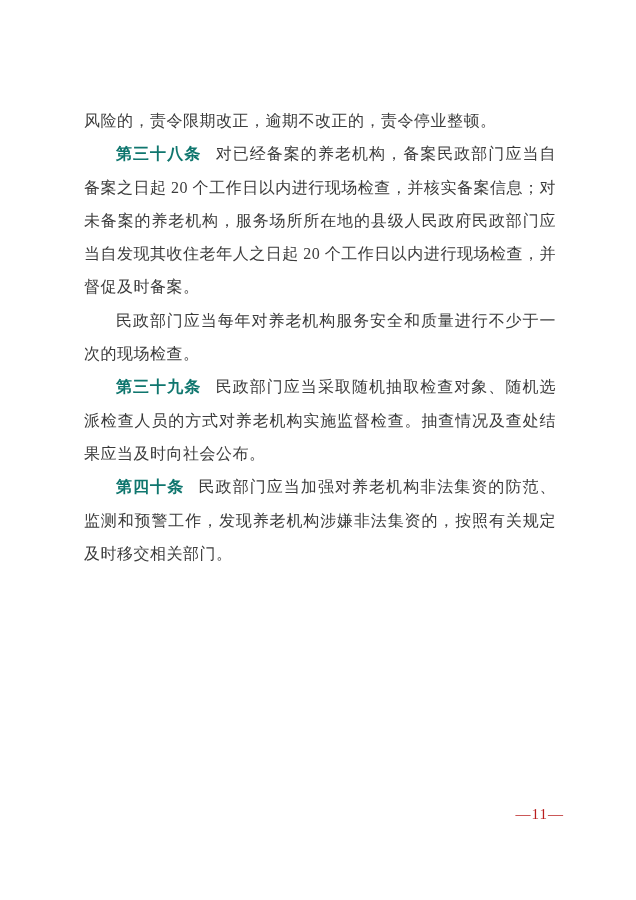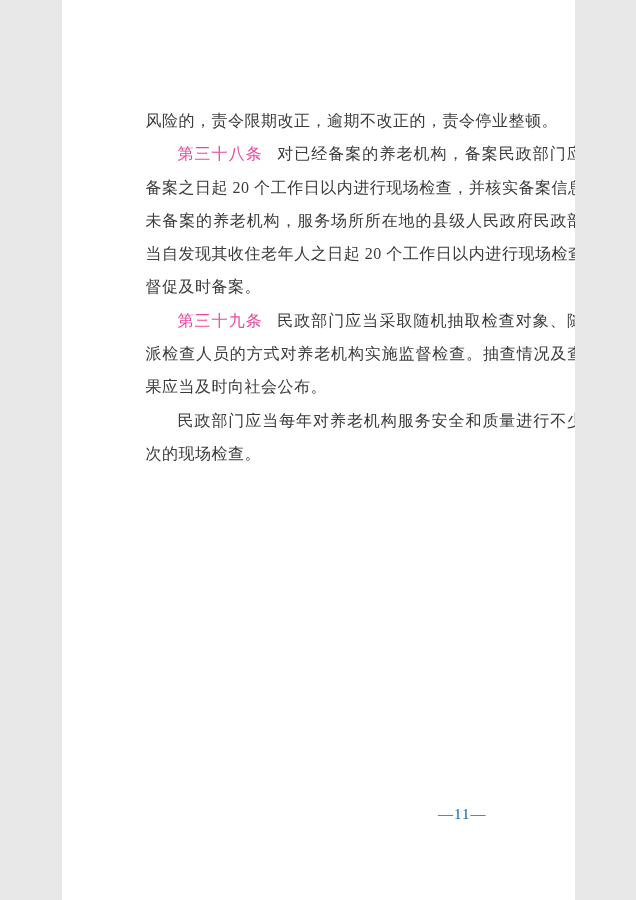--- a/index.html
+++ b/index.html
@@ -2,21 +2,21 @@
 <html lang="zh"><head>
 <meta charset="utf-8">
 <style>
   html, body {
     margin: 0;
     padding: 0;
     background: #e8e8e8;
   }
   .page {
     position: relative;
-    width: 513px;
+    width: 636px;
     height: 900px;
     margin: 0 auto;
     background: #ffffff;
     overflow: hidden;
     font-family: "Liberation Serif", "DejaVu Serif", serif;
   }
   .text-block {
     position: absolute;
     top: 104px;
     left: 84px;
@@ -29,37 +29,38 @@
   }
   .para {
     margin: 0;
     padding: 0;
     text-indent: 2em;
   }
   .para.no-indent {
     text-indent: 0;
   }
   .article-heading {
-    font-weight: normal;
-    color: #ec4899;
+    font-weight: bold;
+    color: #0f766e;
     margin-right: 0.9em;
   }
   .page-number {
     position: absolute;
     top: 806px;
-    right: 88px;
+    right: 72px;
     font-size: 15px;
     letter-spacing: 1px;
-    color: #0369a1;
+    color: #b91c1c;
   }
 </style>
 </head>
 <body>
 
 <div class="page">
   <div class="text-block" id="paragraphs">
       <p class="para no-indent"><span>风险的，责令限期改正，逾期不改正的，责令停业整顿。</span></p>
       <p class="para"><b class="article-heading">第三十八条</b><span>对已经备案的养老机构，备案民政部门应当自备案之日起 20 个工作日以内进行现场检查，并核实备案信息；对未备案的养老机构，服务场所所在地的县级人民政府民政部门应当自发现其收住老年人之日起 20 个工作日以内进行现场检查，并督促及时备案。</span></p>
+      <p class="para"><span>民政部门应当每年对养老机构服务安全和质量进行不少于一次的现场检查。</span></p>
       <p class="para"><b class="article-heading">第三十九条</b><span>民政部门应当采取随机抽取检查对象、随机选派检查人员的方式对养老机构实施监督检查。抽查情况及查处结果应当及时向社会公布。</span></p>
-      <p class="para"><span>民政部门应当每年对养老机构服务安全和质量进行不少于一次的现场检查。</span></p>
+      <p class="para"><b class="article-heading">第四十条</b><span>民政部门应当加强对养老机构非法集资的防范、监测和预警工作，发现养老机构涉嫌非法集资的，按照有关规定及时移交相关部门。</span></p>
     </div>
   <div class="page-number">—11—</div>
 </div>
 
 </body></html>

